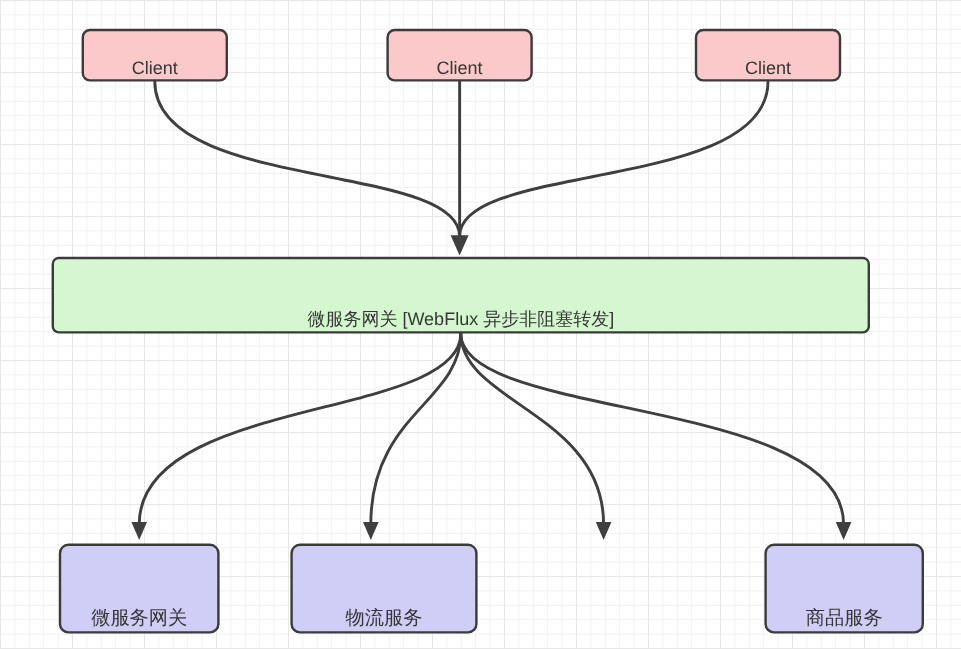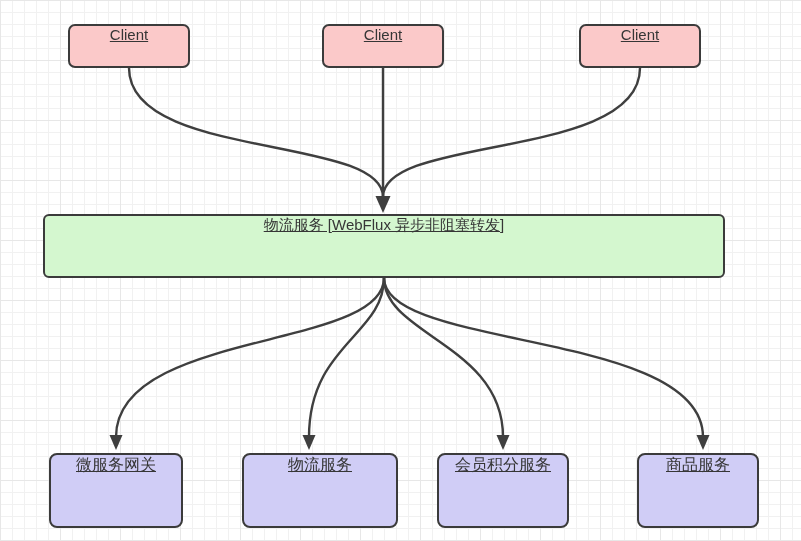--- a/index.html
+++ b/index.html
@@ -26,46 +26,45 @@
       linear-gradient(90deg, var(--grid-major) 1px, transparent 1px),
       linear-gradient(var(--grid-minor) 1px, transparent 1px),
       linear-gradient(90deg, var(--grid-minor) 1px, transparent 1px);
     background-size:60px 60px,60px 60px,12px 12px,12px 12px;
   }
   svg.edges{position:absolute;left:0;top:0;z-index:1;}
   svg.edges path{fill:none;stroke:var(--arrow);stroke-width:2.4;stroke-linecap:round;}
   svg.edges polygon{fill:var(--arrow);stroke:none;}
   .node{
     position:absolute;z-index:2;
-    display:flex;align-items:flex-start;justify-content:center;
+    display:flex;align-items:flex-end;justify-content:center;
     box-sizing:border-box;
     border:2.5px solid var(--node-border);
     color:var(--text);
     text-align:center;
-    text-decoration:underline;
   }
   .client{
     top:24px;width:122px;height:44px;border-radius:7px;
     background:var(--client-fill);font-size:15px;
   }
   .client-1{left:68px;}
   .client-2{left:322px;}
   .client-3{left:579px;}
   .gateway{
     left:43px;top:214px;width:682px;height:64px;border-radius:6px;
     background:var(--gateway-fill);font-size:15px;
   }
   .service{
     top:453px;height:75px;border-radius:8px;
     background:var(--service-fill);font-size:16px;
   }
   .service-1{left:49px;width:134px;}
   .service-2{left:242px;width:156px;}
   .service-3{left:437px;width:132px;}
-  .service-4{left:637px;width:122px;}
+  .service-4{left:637px;width:133px;}
 </style>
 </head>
 <body>
 
 <div class="canvas">
 
   <svg class="edges" width="801" height="541" viewBox="0 0 801 541">
 
     <path d="M 129 68 C 129 160, 383 135, 383 197"></path>
     <path d="M 383 68 L 383 197"></path>
@@ -86,29 +85,26 @@
     <span>Client</span>
   </div>
   <div class="node client client-2">
     <span>Client</span>
   </div>
   <div class="node client client-3">
     <span>Client</span>
   </div>
 
   <div class="node gateway">
-    <span>物流服务 [WebFlux 异步非阻塞转发]</span>
+    <span>微服务网关 [WebFlux 异步非阻塞转发]</span>
   </div>
 
   <div class="node service service-1">
     <span>微服务网关</span>
   </div>
   <div class="node service service-2">
     <span>物流服务</span>
   </div>
-  <div class="node service service-3">
-    <span>会员积分服务</span>
-  </div>
   <div class="node service service-4">
     <span>商品服务</span>
   </div>
 
 </div>
 
 </body></html>

